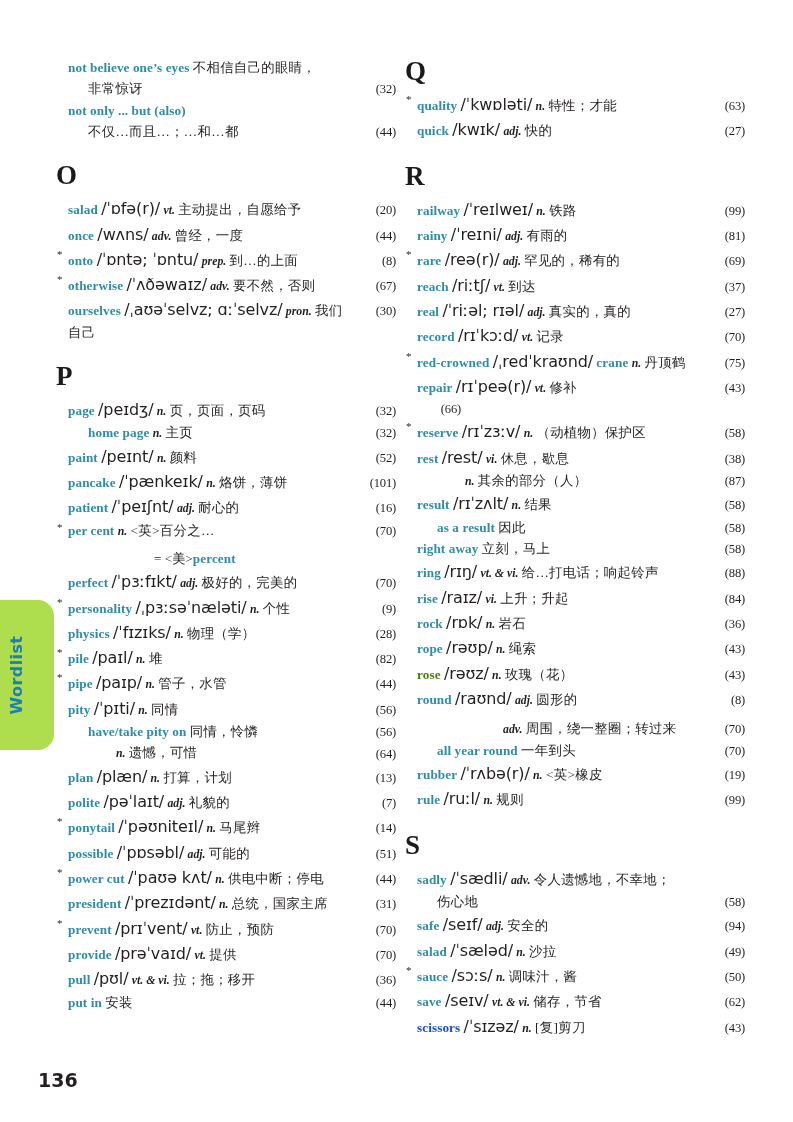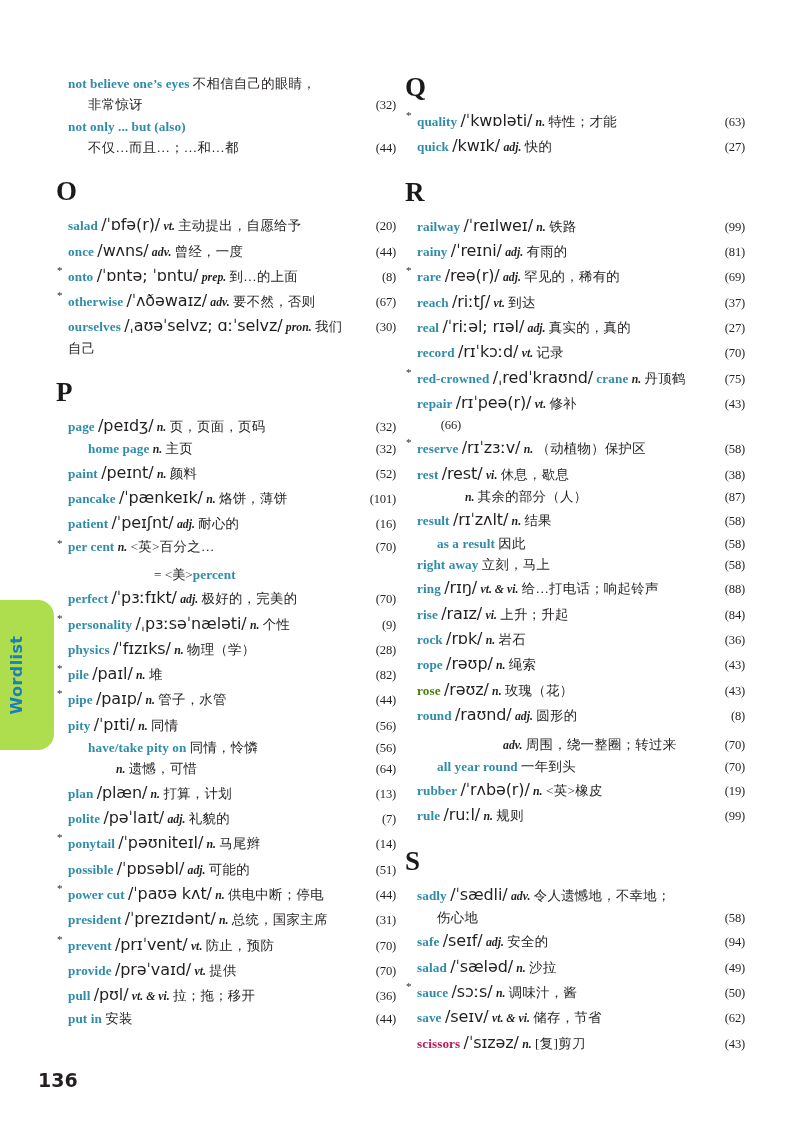--- a/index.html
+++ b/index.html
@@ -50,21 +50,21 @@
 
   
   .columns {
     position: absolute;
     left: 56px;
     top: 58px;
     width: 700px;
   }
   .col {
     position: absolute;
-    top: 16px;
+    top: 0;
     width: 340px;
   }
   .col.left  { left: 0px; }
   .col.right { left: 349px; }
 
   
   .section-letter {
     font-family: "Liberation Serif", "DejaVu Serif", serif;
     font-weight: bold;
     font-size: 27px;
@@ -100,21 +100,21 @@
   }
   .entry .ref {
     flex: 0 0 auto;
     width: 44px;
     text-align: right;
     font-size: 12.6px;
     color: #231f20;
     letter-spacing: -0.2px;
   }
   .entry.indent1 { padding-left: 32px; }
-  .entry.indent2 { padding-left: 60px; }
+  .entry.indent2 { padding-left: 60px; align-items: flex-end; }
   .entry.indent3 { padding-left: 98px; margin-top: 8px; }
 
   .hw {
     color: #2f8ca8;
     font-weight: bold;
     letter-spacing: 0.1px;
   }
   .phon {
     color: #231f20;
     font-family: "DejaVu Sans", "Liberation Sans", sans-serif;
@@ -440,21 +440,21 @@
         <div class="entry indent0">
           <span class="star">*</span>
           <span class="body"><span class="hw" style="color: rgb(47, 140, 168);">sauce</span> <span class="phon">/sɔːs/</span> <span class="pos">n.</span> <span class="cn">调味汁，酱</span></span>
           <span class="ref">(50)</span>
         </div>
         <div class="entry indent0">
           <span class="body"><span class="hw" style="color: rgb(47, 140, 168);">save</span> <span class="phon">/seɪv/</span> <span class="pos">vt. &amp; vi.</span> <span class="cn">储存，节省</span></span>
           <span class="ref">(62)</span>
         </div>
         <div class="entry indent0">
-          <span class="body"><span class="hw" style="color: #be185d;">scissors</span> <span class="phon">/ˈsɪzəz/</span> <span class="pos">n.</span> <span class="cn">[复]剪刀</span></span>
+          <span class="body"><span class="hw" style="color: #1d4ed8;">scissors</span> <span class="phon">/ˈsɪzəz/</span> <span class="pos">n.</span> <span class="cn">[复]剪刀</span></span>
           <span class="ref">(43)</span>
         </div>
       </div>
   </div>
 
   <div class="folio">136</div>
 
 </div>
 
 </body></html>

